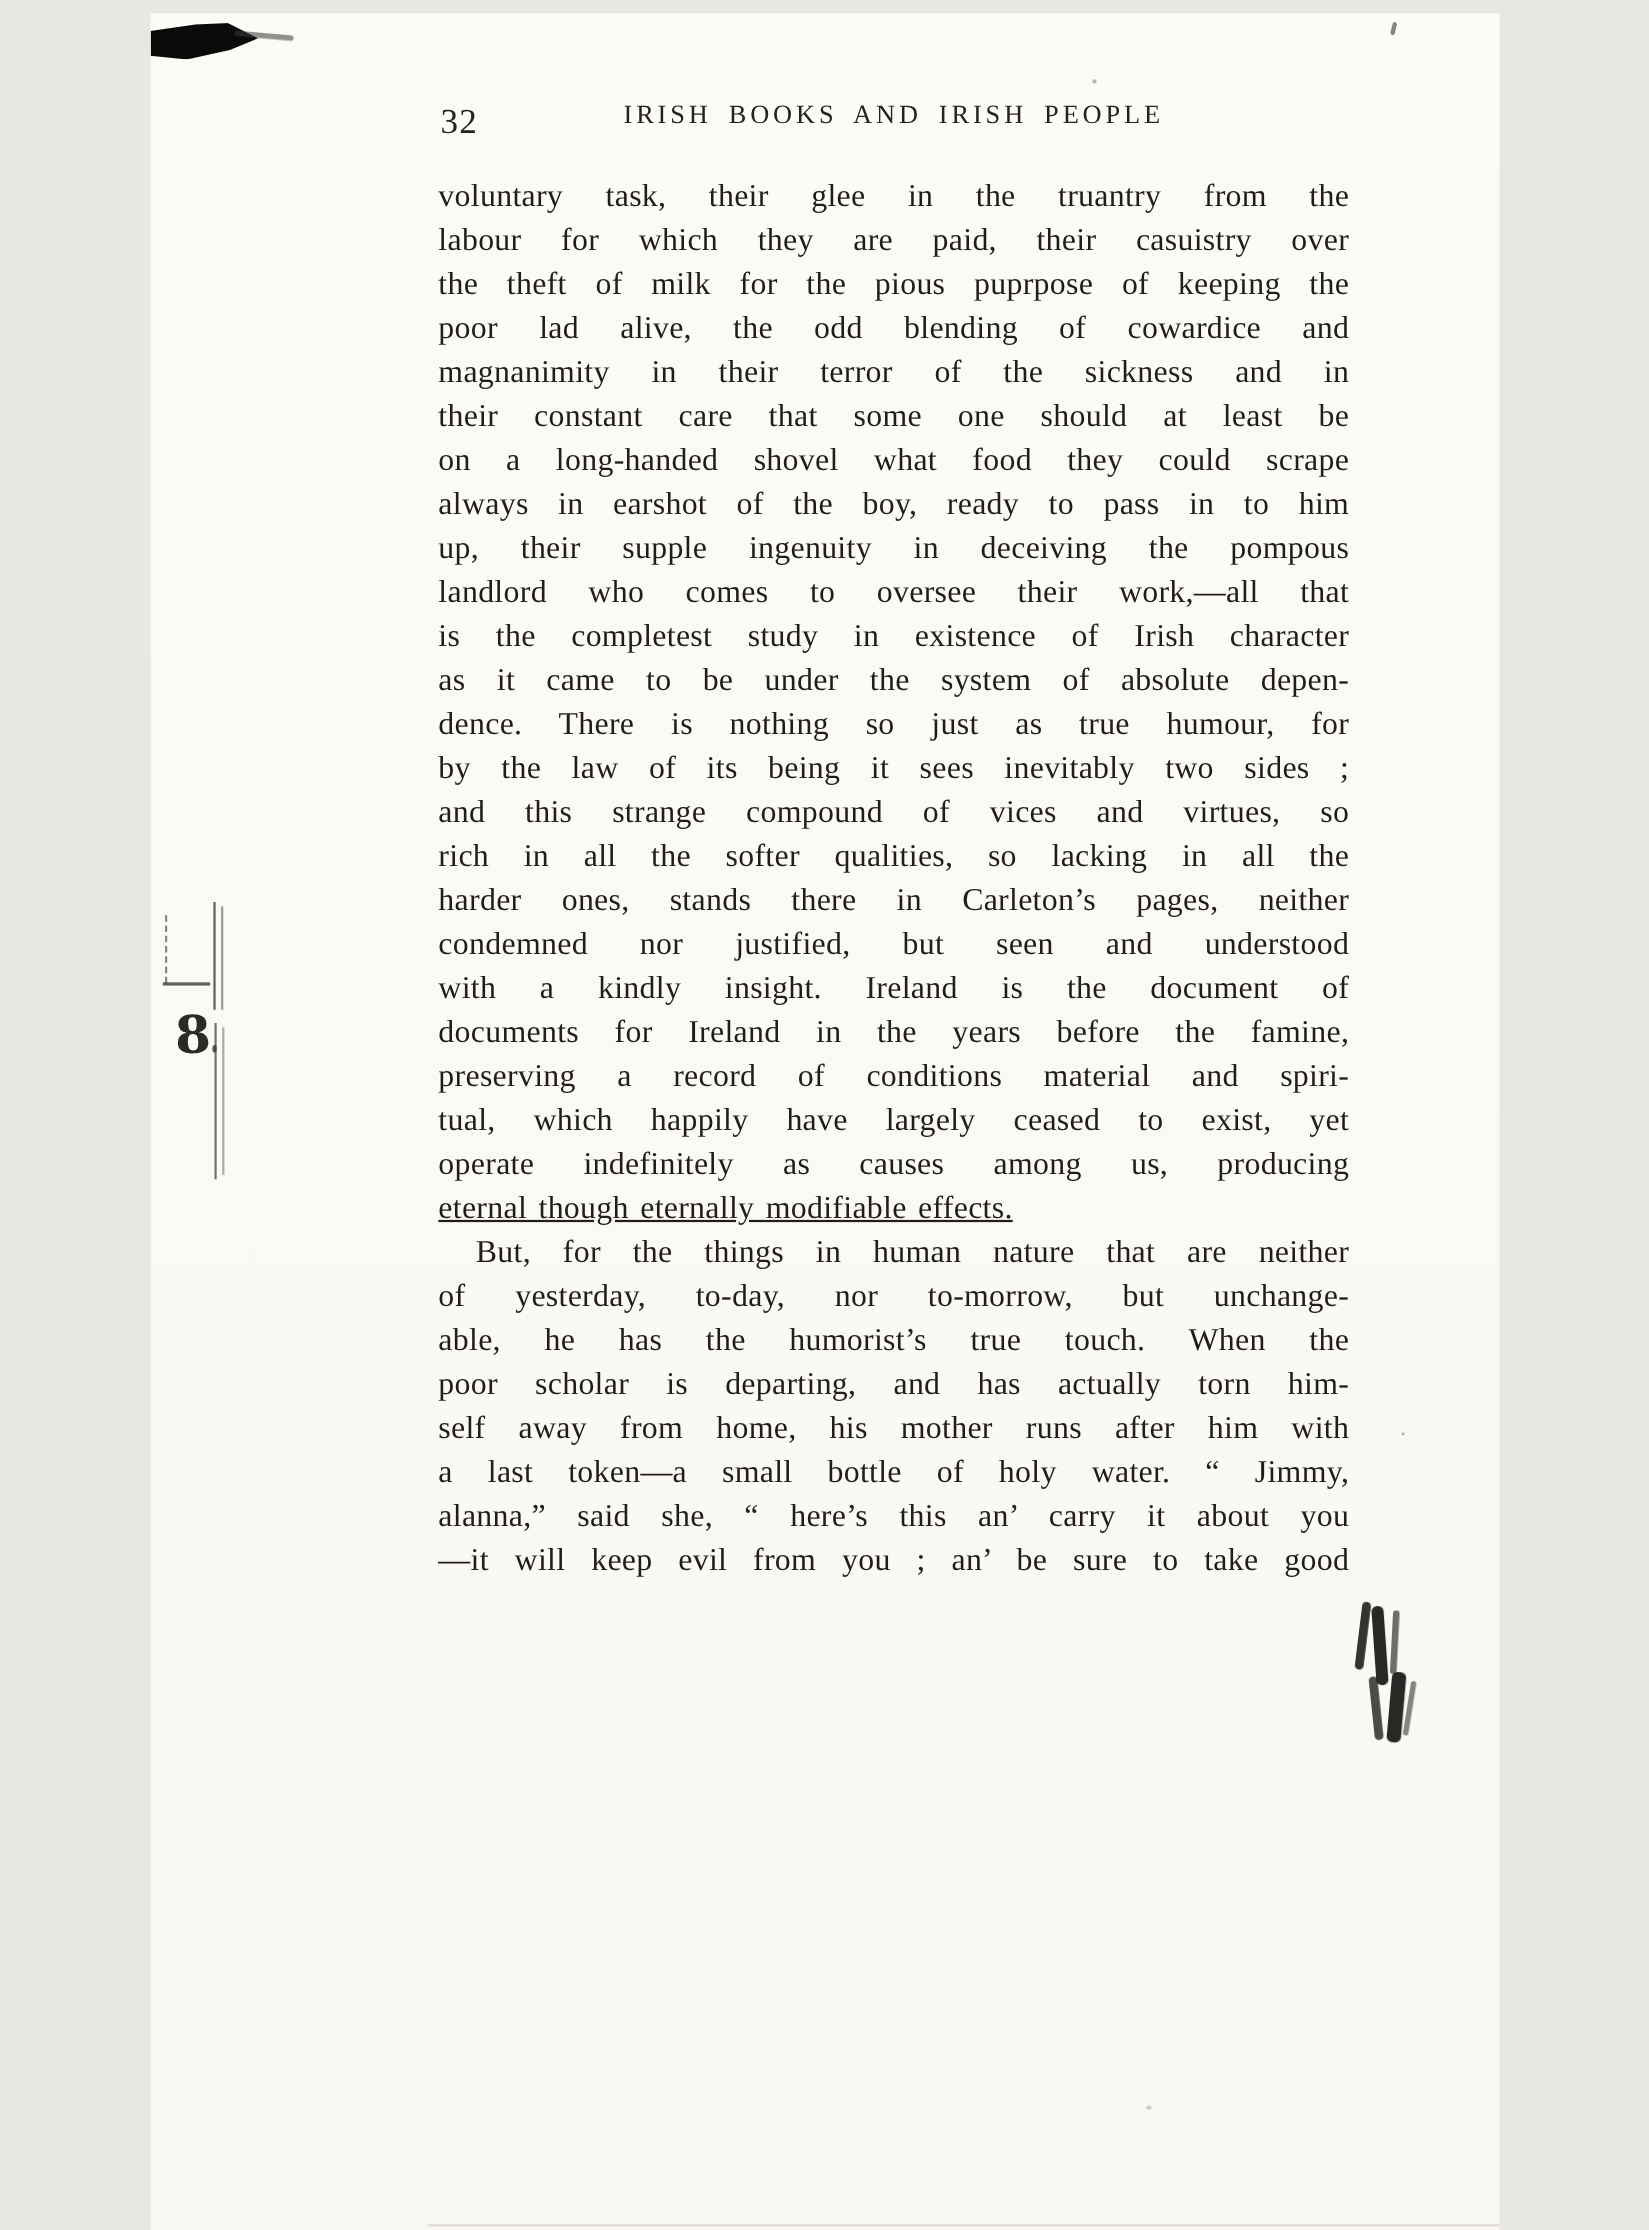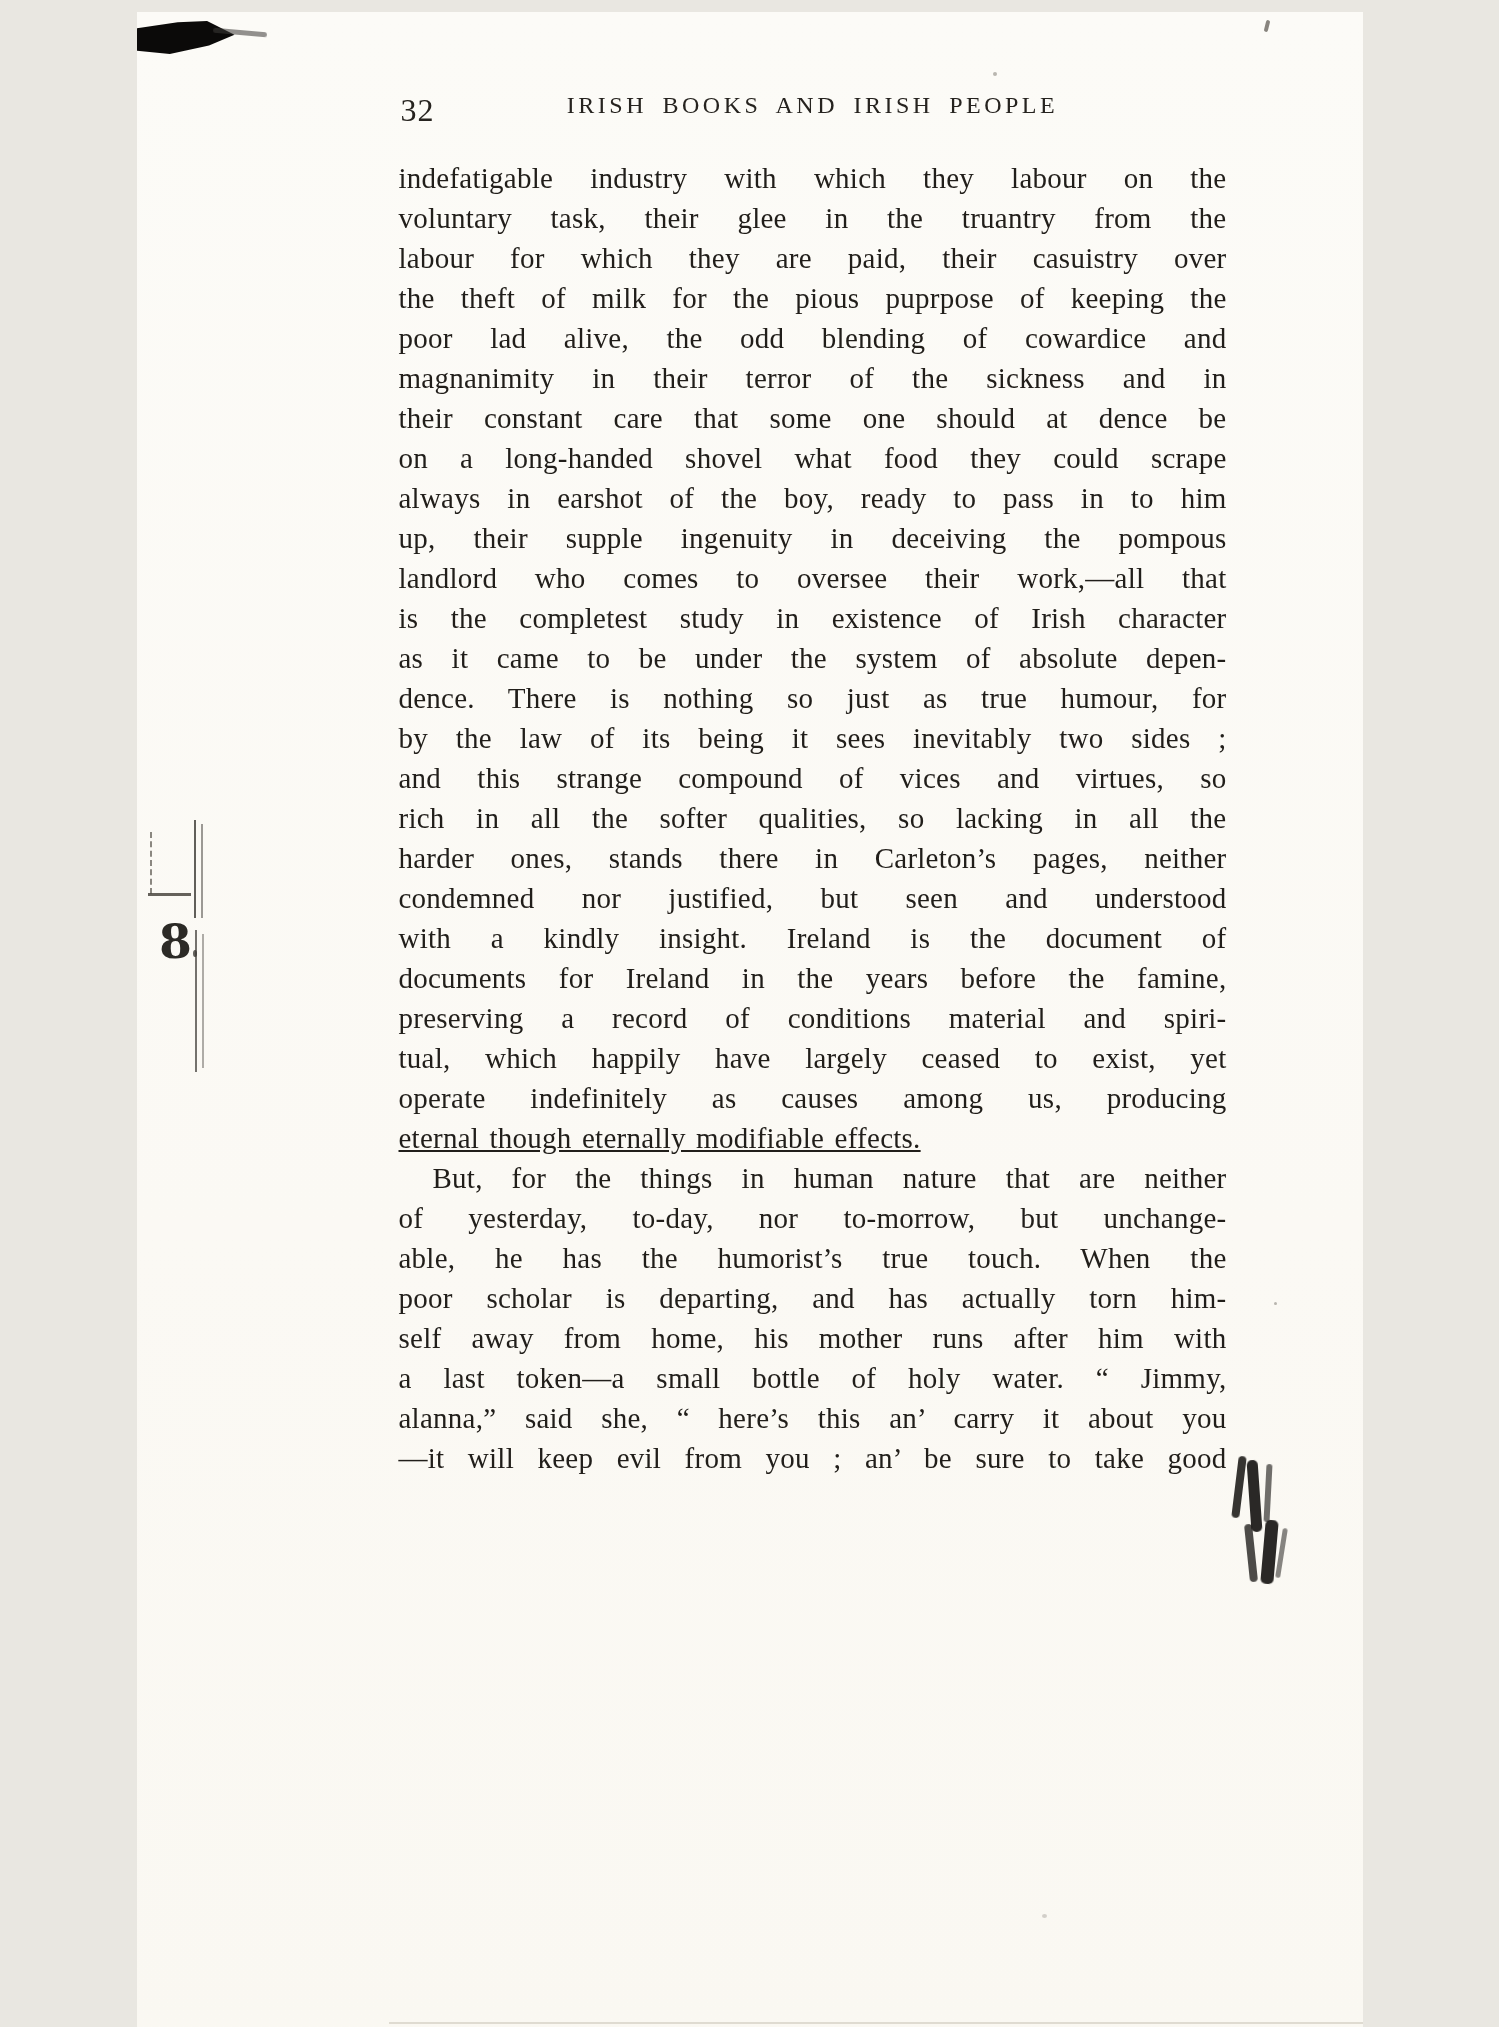--- a/index.html
+++ b/index.html
@@ -161,27 +161,26 @@
 
 <div class="page">
 
   <div class="header">
     <span class="pagenum">32</span>
     <span class="running-title">IRISH BOOKS AND IRISH PEOPLE</span>
   </div>
 
   <div class="textblock" id="paragraphs">
       <div class="paragraph">
-        <div class="line">indefatigable industry with which they labour on the</div>
         <div class="line">voluntary task, their glee in the truantry from the</div>
         <div class="line">labour for which they are paid, their casuistry over</div>
         <div class="line">the theft of milk for the pious puprpose of keeping the</div>
         <div class="line">poor lad alive, the odd blending of cowardice and</div>
         <div class="line">magnanimity in their terror of the sickness and in</div>
-        <div class="line">their constant care that some one should at dence be</div>
+        <div class="line">their constant care that some one should at least be</div>
         <div class="line">on a long-handed shovel what food they could scrape</div>
         <div class="line">always in earshot of the boy, ready to pass in to him</div>
         <div class="line">up, their supple ingenuity in deceiving the pompous</div>
         <div class="line">landlord who comes to oversee their work,—all that</div>
         <div class="line">is the completest study in existence of Irish character</div>
         <div class="line">as it came to be under the system of absolute depen-</div>
         <div class="line">dence. There is nothing so just as true humour, for</div>
         <div class="line">by the law of its being it sees inevitably two sides ;</div>
         <div class="line">and this strange compound of vices and virtues, so</div>
         <div class="line">rich in all the softer qualities, so lacking in all the</div>

